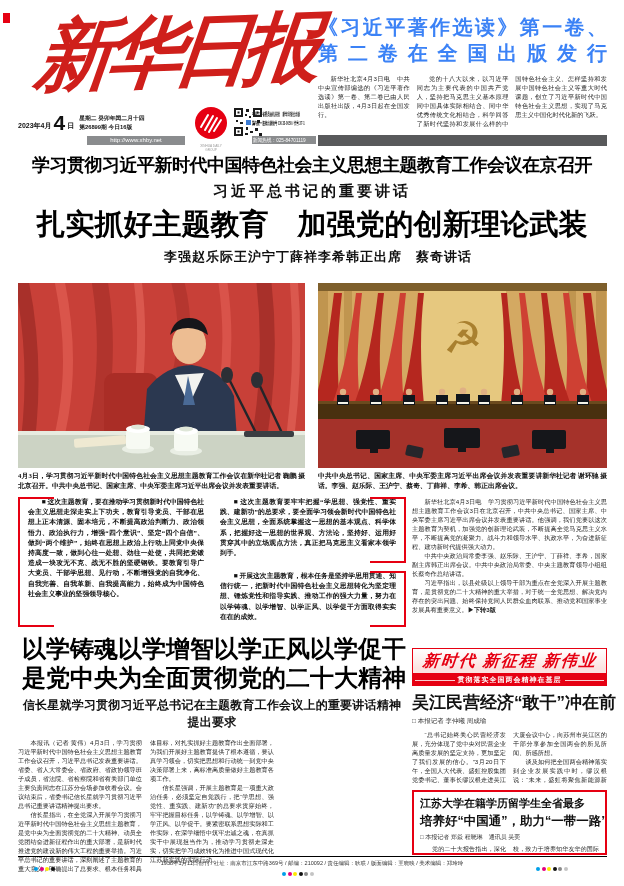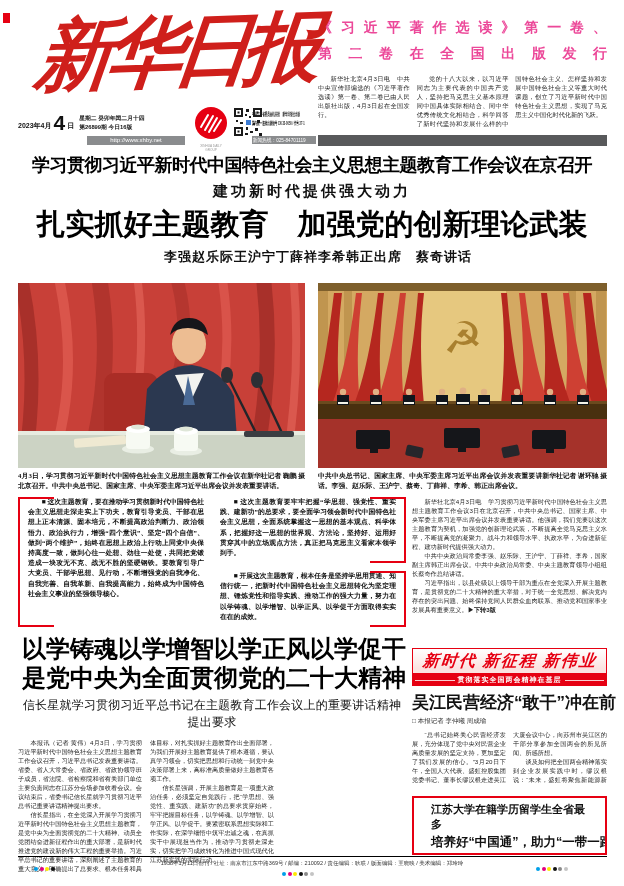--- a/index.html
+++ b/index.html
@@ -23,21 +23,21 @@
   #group-logo{ position:absolute; left:193px; top:106px; width:36px; height:40px; text-align:center; }
   #group-logo .cap{ font-size:3.5px; color:#999; letter-spacing:0; transform:scale(.9); }
   #qr{ position:absolute; left:233px; top:107px; }
   #org-block{ position:absolute; left:252px; top:110px; width:140px; transform:scaleX(.47); transform-origin:left top; }
   #org-block div{ font-size:5.4px; font-weight:bold; line-height:8.5px; color:#222; white-space:nowrap; }
   #hotline-bar{ position:absolute; left:252px; top:136px; width:64px; height:8px; background:#8a8c8e; overflow:hidden; }
   #hotline-bar span{ display:block; color:#fff; font-size:5.5px; line-height:8px; text-align:center; transform:scaleX(.85); transform-origin:left; white-space:nowrap; }
 
   
   #top-article{ position:absolute; left:318px; top:14px; width:289px; }
-  .ta-h{ font-size:14px; font-weight:900; line-height:26px; text-align:justify; text-align-last:justify; color:#ec4899; }
+  .ta-h{ font-size:20px; font-weight:900; line-height:26px; text-align:justify; text-align-last:justify; color:#3b82f6; }
   #top-article .body{ margin-top:8px; height:62px; overflow:hidden; column-count:3; column-gap:7px; }
   #divider-bar{ position:absolute; left:318px; top:135px; width:289px; height:11px; background:#58595b; }
 
   
   .bodytext{ font-size:6.2px; line-height:9px; color:#222; text-align:justify; }
   .bodytext p{ text-indent:2em; }
   .cont{ font-weight:bold; }
 
   
   #lead-head{ position:absolute; left:0; top:152px; width:624px; text-align:center; }
@@ -71,38 +71,38 @@
   #quote1::before,#quote1::after{ content:""; position:absolute; left:0; width:34px; height:2px; background:#e60012; }
   #quote1::before{ top:0; } #quote1::after{ bottom:0; }
   #quote-stack{ width:186px; margin-left:16px; display:flex; flex-direction:column; }
   .quote-r{ padding-right:8px; border-right:2px solid #e60012; }
   .quote-r::before,.quote-r::after{ content:""; position:absolute; right:0; width:34px; height:2px; background:#e60012; }
   .quote-r::before{ top:0; } .quote-r::after{ bottom:0; }
   #quote2{ height:66px; } #quote3{ height:56px; margin-top:8px; }
 
   #second-headline{ margin-top:7px; text-align:right; font-size:24px; font-weight:900; line-height:29px; color:#000; }
   #second-subhead{ margin-top:5px; text-align:center; font-family:"Liberation Serif", serif;
-                   font-size:12px; font-weight:normal; letter-spacing:.2px; }
+                   font-size:12px; font-weight:bold; letter-spacing:.2px; }
   #second-body{ margin-top:7px; height:136px; overflow:hidden; column-count:3; column-gap:8px; column-fill:auto; }
 
   #lead-body{ height:148px; overflow:hidden; }
 
   #section-banner{ margin-top:3px; height:26px; border:1.5px solid #e60012;
                    background:linear-gradient(180deg,#fff 0%,#fbe3e1 80%); display:flex; align-items:center; justify-content:center; }
   #banner-title{ font-family:"Liberation Serif", serif; font-style:italic; font-weight:900;
                  color:#e60012; font-size:16px; letter-spacing:2px; transform:skewX(-6deg); white-space:nowrap; }
   #banner-ribbon{ height:12px; background:#e60012; display:flex; align-items:center; justify-content:center; }
   #banner-ribbon .line{ flex:1; height:1px; background:#fff; opacity:.8; margin:0 3px; }
   #banner-ribbon span{ color:#fff; font-size:7px; font-weight:bold; letter-spacing:1px; white-space:nowrap; }
 
   #wujiang-headline{ margin-top:7px; text-align:center; font-size:17px; font-weight:900; line-height:20px; white-space:nowrap; }
   #wujiang-byline{ margin-top:4px; font-size:6.5px; color:#333; }
   #wujiang-body{ margin-top:4px; height:54px; overflow:hidden; column-count:2; column-gap:7px; column-fill:auto; }
 
-  #highlight-box{ margin-top:12px; flex:1; border:2.5px solid #e60012; padding:4px 17px; overflow:hidden; }
+  #highlight-box{ margin-top:6px; flex:1; border:2.5px solid #e60012; padding:4px 6px; overflow:hidden; }
   #box-title1{ font-family:"Liberation Serif", serif; font-size:11px; font-weight:bold; color:#111; }
   #box-title2{ font-size:12.5px; font-weight:900; margin-top:2px; white-space:nowrap; }
   #box-byline{ font-size:6px; color:#333; margin-top:3px; }
   #box-body{ margin-top:3px; height:34px; overflow:hidden; column-count:2; column-gap:7px; column-fill:auto; }
   #box-body{ font-size:6px; line-height:8.4px; }
 
   
   #footer-rule{ position:absolute; left:18px; top:856px; width:589px; border-top:1px solid #000; }
   #imprint{ position:absolute; left:0; top:860px; width:624px; text-align:center; font-size:5.5px; color:#333; }
   .regmarks{ position:absolute; display:flex; }
@@ -190,21 +190,21 @@
     <div class="body bodytext">
       <p>新华社北京4月3日电　中共中央宣传部编选的《习近平著作选读》第一卷、第二卷已由人民出版社出版，4月3日起在全国发行。</p>
       <p>党的十八大以来，以习近平同志为主要代表的中国共产党人，坚持把马克思主义基本原理同中国具体实际相结合、同中华优秀传统文化相结合，科学回答了新时代坚持和发展什么样的中国特色社会主义、怎样坚持和发展中国特色社会主义等重大时代课题，创立了习近平新时代中国特色社会主义思想，实现了马克思主义中国化时代化新的飞跃。</p>
 
     </div>
   </div>
   <div id="divider-bar"></div>
 
   <div id="lead-head">
     <div id="lead-kicker">学习贯彻习近平新时代中国特色社会主义思想主题教育工作会议在京召开</div>
-    <div id="lead-overline">建功新时代提供强大动力</div>
+    <div id="lead-overline">习近平总书记的重要讲话</div>
     <div id="lead-headline">扎实抓好主题教育　加强党的创新理论武装</div>
     <div id="lead-subline">李强赵乐际王沪宁丁薛祥李希韩正出席　蔡奇讲话</div>
   </div>
 
   <div id="photos">
     <svg id="photo-left" viewBox="0 0 287 185" preserveAspectRatio="none">
       <rect width="287" height="185" fill="#c84038"></rect>
       <g fill="none" stroke-linecap="round">
         <path d="M4,0 Q22,90 6,185" stroke="#9e2b25" stroke-width="14" opacity=".75"></path>
         <path d="M42,0 Q62,100 32,185" stroke="#df5a50" stroke-width="10" opacity=".8"></path>

